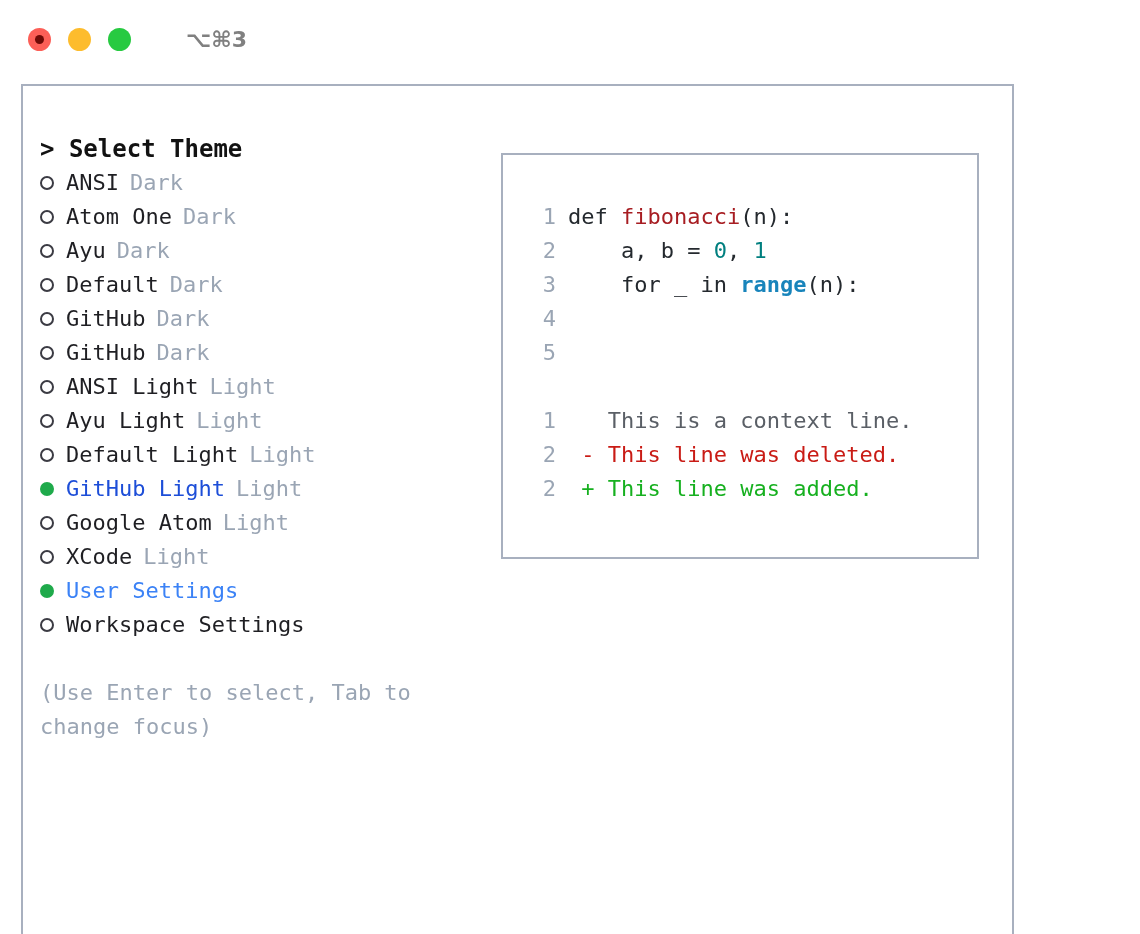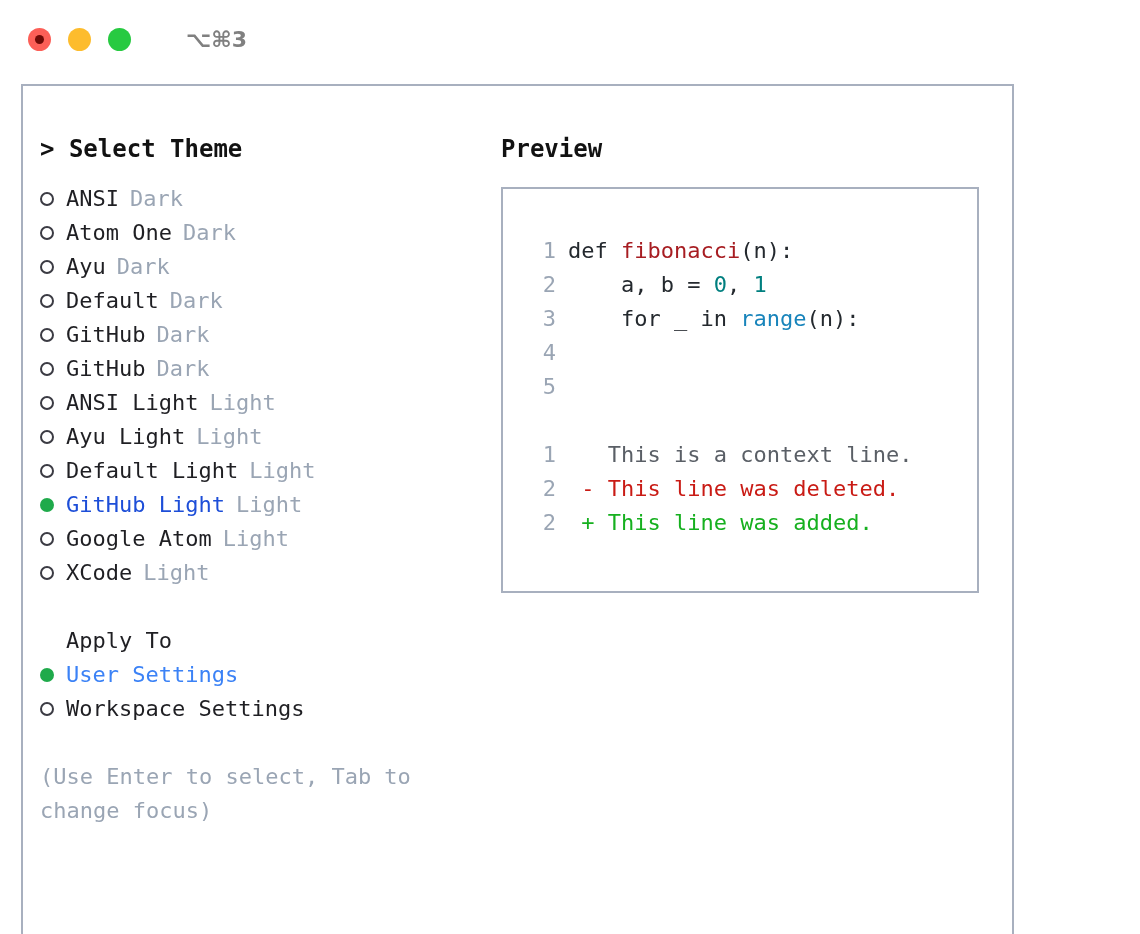--- a/index.html
+++ b/index.html
@@ -75,21 +75,21 @@
   
   .heading {
     font-family: "DejaVu Sans Mono", monospace;
     font-size: 24px;
     font-weight: 700;
     color: #121212;
     line-height: 34px;
     white-space: pre;
   }
 
-  .theme-list { margin-top: 16px; }
+  .theme-list { margin-top: 0px; }
 
   .theme-row {
     display: flex;
     align-items: center;
     height: 34px;
     line-height: 34px;
     font-size: 22px;
     white-space: pre;
   }
   .bullet {
@@ -157,21 +157,21 @@
   .lnum {
     width: 34px;
     text-align: right;
     color: #9aa5b4;
     flex: 0 0 34px;
     margin-right: 12px;
   }
   .ctext { color: #24292e; }
   .tok-fn  { color: #a71d22; }
   .tok-num { color: #007f7f; }
-  .tok-blu { color: #1884bb; }
+  .tok-blu { color: #1884bb; font-weight: bold; }
   .spacer-line { height: 34px; }
   .diff-del .ctext { color: #c91b15; }
   .diff-add .ctext { color: #16b01f; }
   .diff-ctx .ctext { color: #5a5f66; }
 </style>
 </head>
 <body>
 
 <div class="window">
 
@@ -198,31 +198,29 @@
             <div class="theme-row"><span class="bullet"></span><span class="theme-name">GitHub</span><span class="theme-kind">Dark</span></div>
             <div class="theme-row"><span class="bullet"></span><span class="theme-name">GitHub</span><span class="theme-kind">Dark</span></div>
             <div class="theme-row"><span class="bullet"></span><span class="theme-name">ANSI Light</span><span class="theme-kind">Light</span></div>
             <div class="theme-row"><span class="bullet"></span><span class="theme-name">Ayu Light</span><span class="theme-kind">Light</span></div>
             <div class="theme-row"><span class="bullet"></span><span class="theme-name">Default Light</span><span class="theme-kind">Light</span></div>
             <div class="theme-row selected"><span class="bullet filled"></span><span class="theme-name">GitHub Light</span><span class="theme-kind">Light</span></div>
             <div class="theme-row"><span class="bullet"></span><span class="theme-name">Google Atom</span><span class="theme-kind">Light</span></div>
             <div class="theme-row"><span class="bullet"></span><span class="theme-name">XCode</span><span class="theme-kind">Light</span></div>
           </div>
 
-        <div class="applyto-heading">Apply To</div>
         <div class="apply-list">
             <div class="apply-row selected"><span class="bullet filled"></span><span class="label">User Settings</span></div>
             <div class="apply-row"><span class="bullet"></span><span class="label">Workspace Settings</span></div>
           </div>
 
         <div class="hint">(Use Enter to select, Tab to change focus)</div>
       </div>
 
       <div class="col-right">
-        <div class="preview-title">Preview</div>
         <div class="preview-box">
           <div id="code-sample">
               <div class="code-line"><span class="lnum">1</span><span><span class="ctext">def </span><span class="tok-fn">fibonacci</span><span class="ctext">(n):</span></span></div>
               <div class="code-line"><span class="lnum">2</span><span><span class="ctext">    a, b = </span><span class="tok-num">0</span><span class="ctext">, </span><span class="tok-num">1</span></span></div>
               <div class="code-line"><span class="lnum">3</span><span><span class="ctext">    for _ in </span><span class="tok-blu">range</span><span class="ctext">(n):</span></span></div>
               <div class="code-line"><span class="lnum">4</span></div>
               <div class="code-line"><span class="lnum">5</span></div>
             </div>
           <div class="spacer-line"></div>
           <div id="diff-sample">

